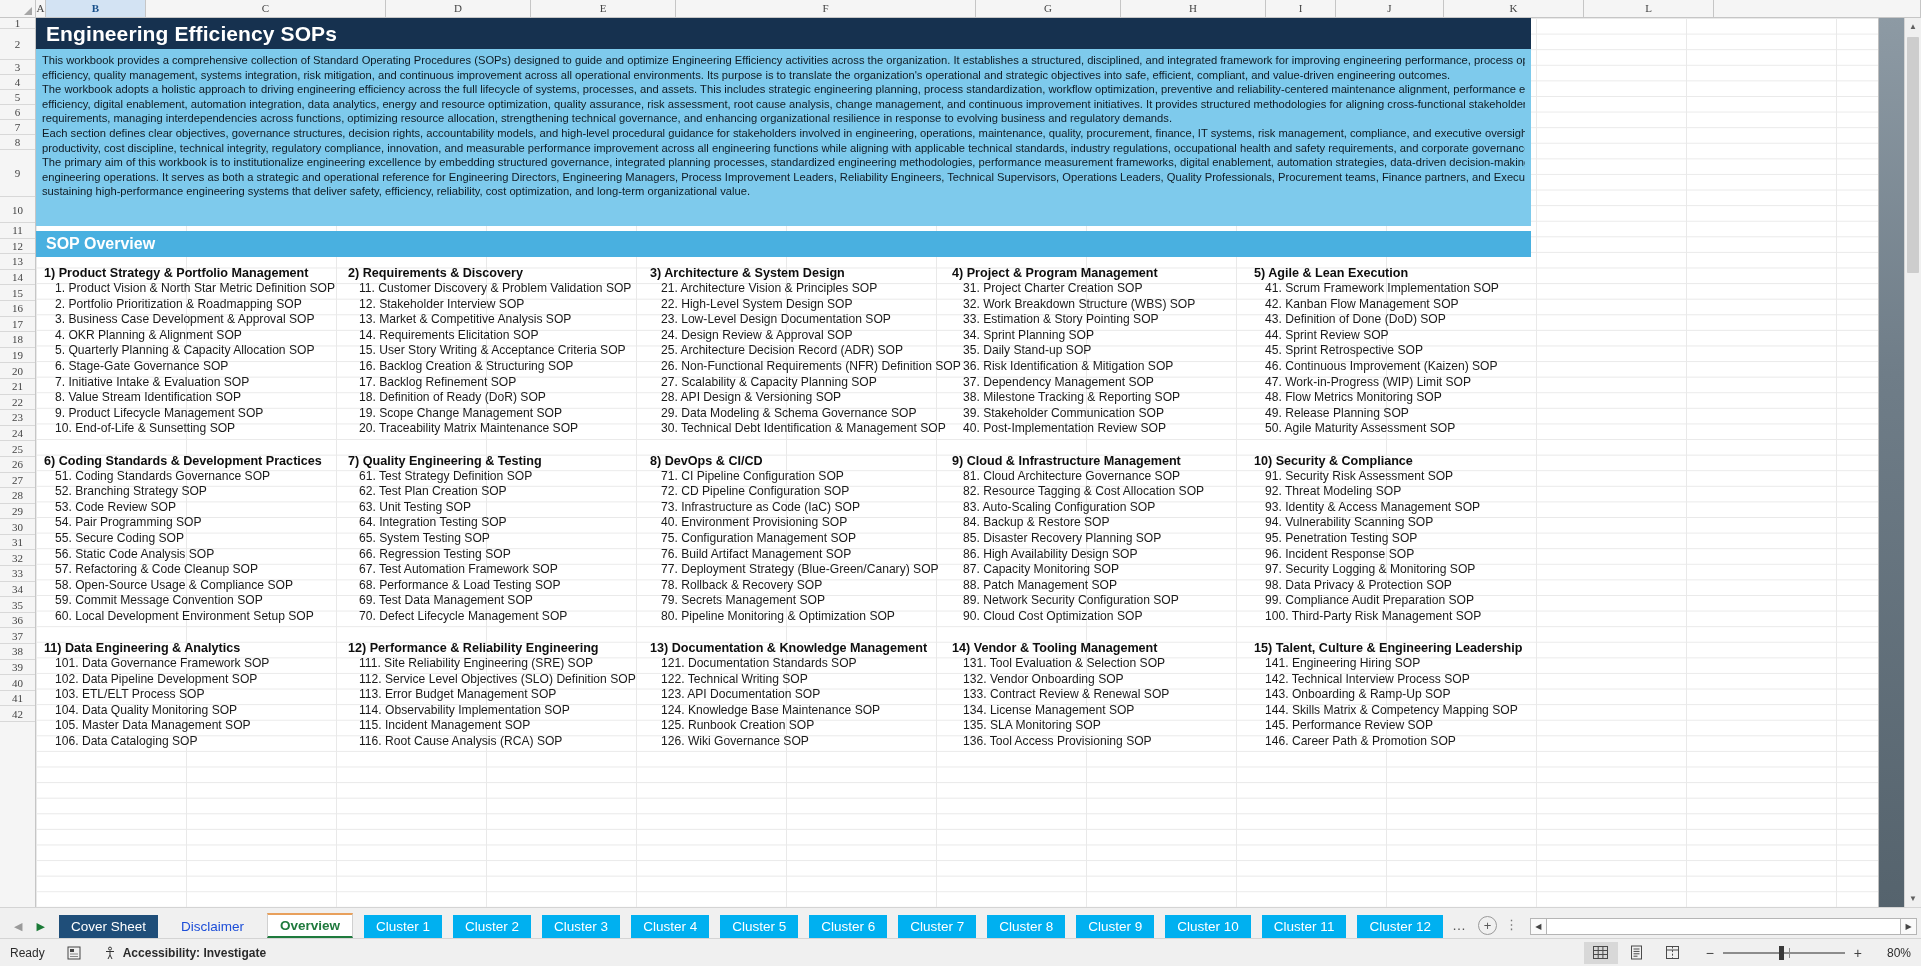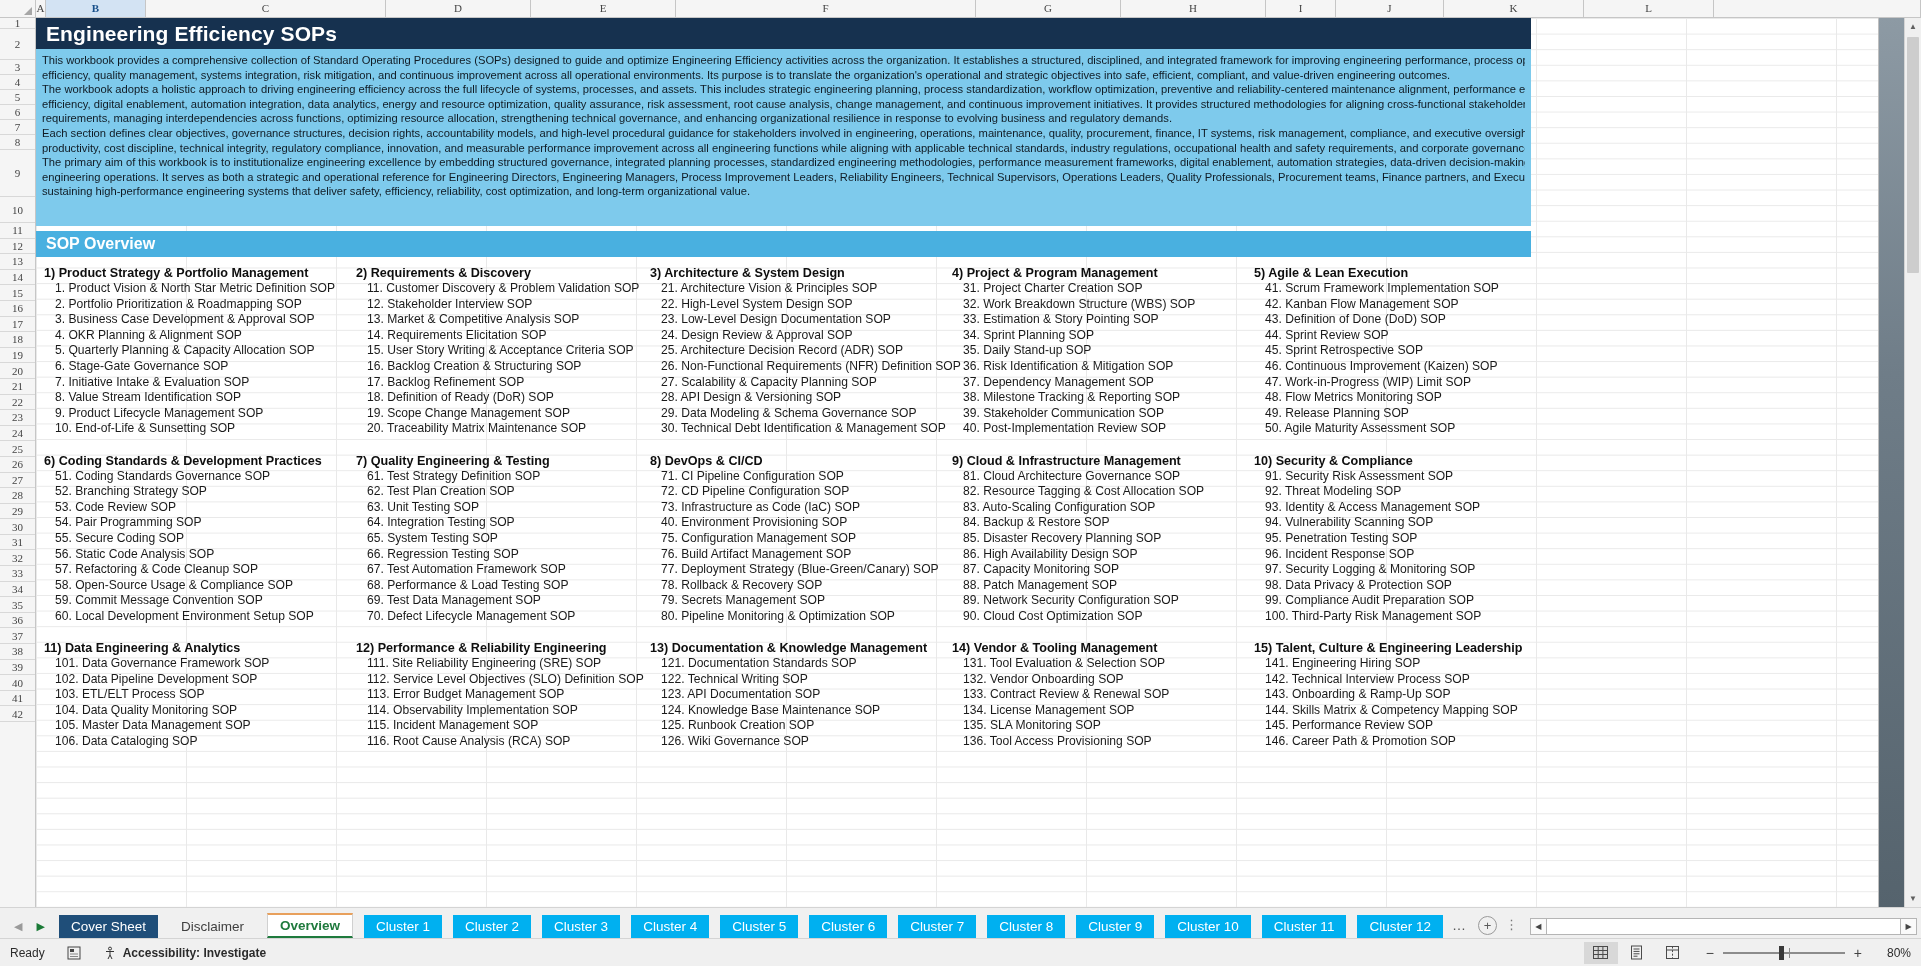--- a/index.html
+++ b/index.html
@@ -57,21 +57,21 @@
   
   .sub-band { position:absolute; left:0; top:213px; width:1495px; height:26px;
               background:#49b0e0; display:flex; align-items:center; }
   .sub-band .t { color:#fff; font-size:16px; font-weight:bold; padding-left:10px; }
 
   
   .sopgrid { position:absolute; left:0; top:247px; width:1495px; }
   .soprow { display:flex; }
   .sopcol { flex:0 0 auto; }
   .c1 { width:300px; padding-left:8px; }
-  .c2 { width:300px; padding-left:20px;}
+  .c2 { width:300px; padding-left:12px;}
   .c3 { width:300px; padding-left:14px;}
   .c4 { width:300px; padding-left:16px;}
   .c5 { width:295px; padding-left:18px;}
   .sop-h { font-size:12.6px; font-weight:bold; color:#0e0e0e; height:16px; line-height:16px;
            white-space:nowrap; }
   .sop-i { font-size:12.1px; color:#1a1a1a; height:15.6px; line-height:15.6px;
            padding-left:11px; white-space:nowrap; }
   .spacer-row { height:15.6px; }
 
   
@@ -90,21 +90,21 @@
 
   
   .tabbar { flex:0 0 31px; display:flex; align-items:flex-end; background:#f0f0f0;
             border-top:1px solid #d4d4d4; padding-left:6px; }
   .navbtns { display:flex; align-items:center; gap:14px; padding:0 14px 5px 8px; }
   .navbtn { font-size:11px; color:#9a9a9a; }
   .navbtn.active { color:#1a7a36; }
   .tab { height:23px; line-height:23px; padding:0 12px; font-size:13.5px; margin-right:3px;
          white-space:nowrap; }
   .tab.coversheet { background:#1f4e79; color:#fff; }
-  .tab.disclaimer { background:#f0f0f0; color:#404040; }
+  .tab.disclaimer { background:#f0f0f0; color:#1d4ed8; }
   .tab.active { background:#fff; color:#1f7a3d; font-weight:bold;
                 border-top:2px solid #e8a05c; border-left:1px solid #d0d0d0;
                 border-right:1px solid #d0d0d0; border-bottom:2px solid #1f7a3d;
                 height:25px; line-height:22px;}
   .tab.cluster { background:#00b0f0; color:#fff; }
   .tab-ellipsis { color:#555; font-size:14px; padding:0 8px 5px 6px; }
   .plusbtn { width:19px; height:19px; border:1px solid #9a9a9a; border-radius:50%;
              color:#5a5a5a; font-size:13px; line-height:17px; text-align:center;
              margin:0 6px 3px 4px; }
   .vdots { color:#777; font-size:13px; padding:0 8px 6px 2px; letter-spacing:0; }

